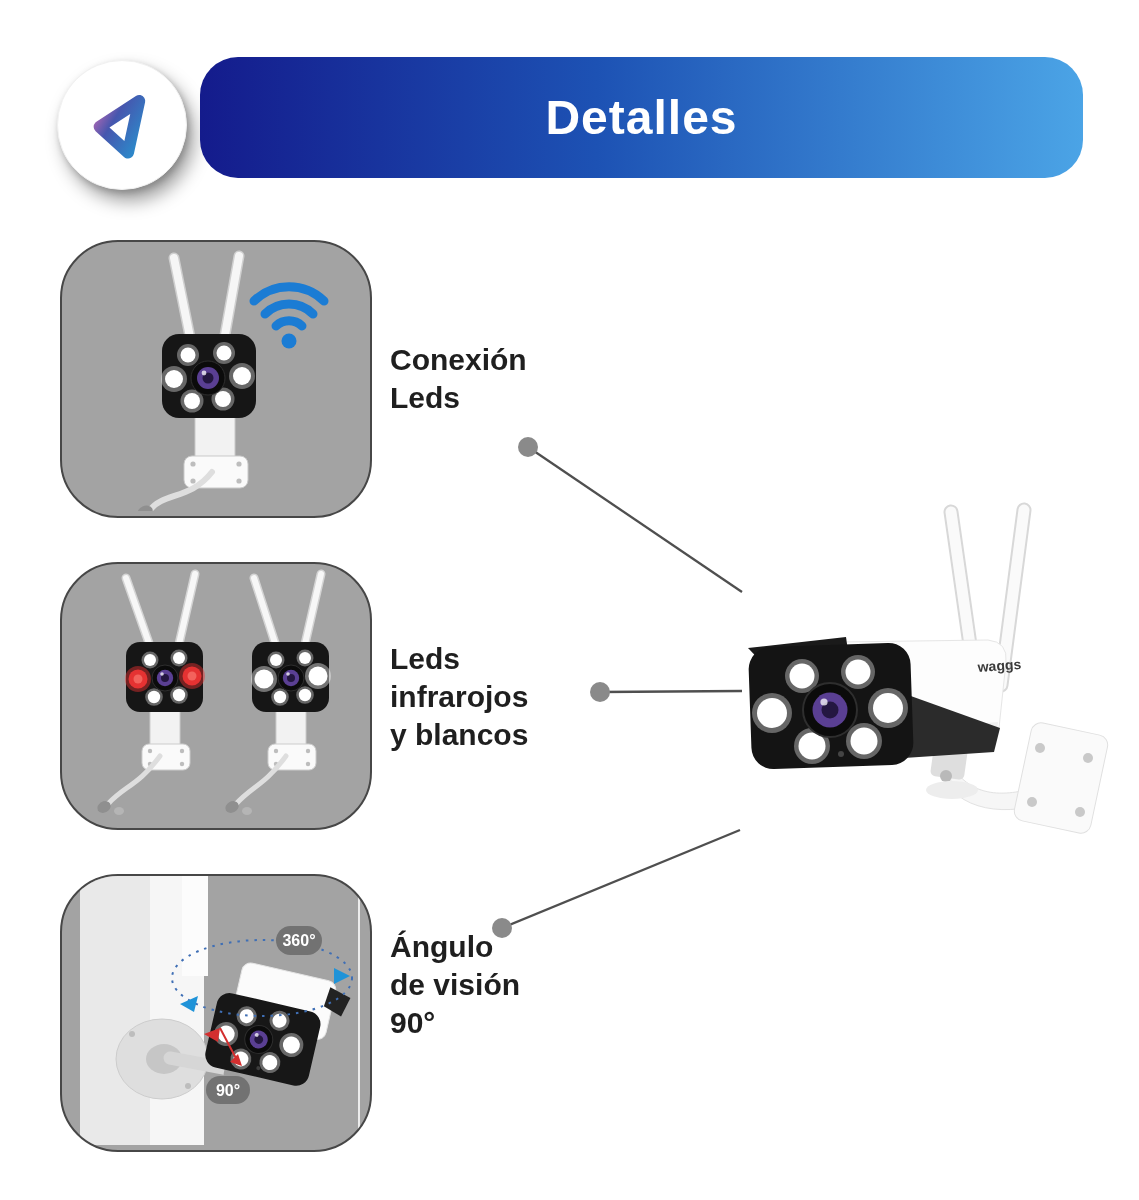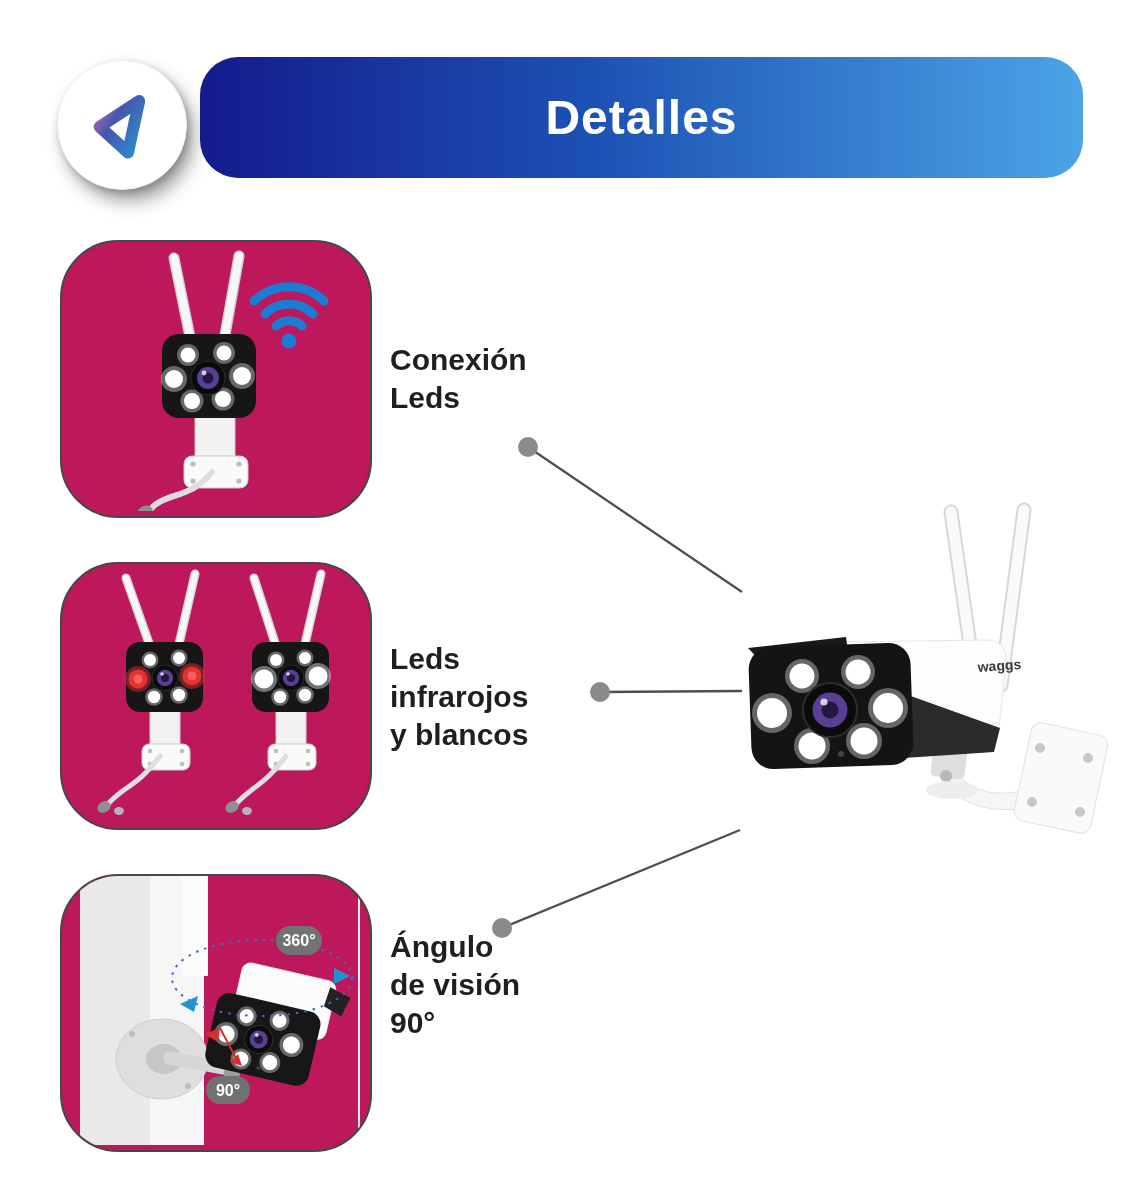--- a/index.html
+++ b/index.html
@@ -9,21 +9,21 @@
   .logo-badge{position:absolute;left:57px;top:60px;width:128px;height:128px;border-radius:50%;
               background:#ffffff;border:1px solid #f1f1f1;
               box-shadow:7px 11px 18px rgba(0,0,0,.38), 2px 3px 6px rgba(0,0,0,.18);
               display:flex;align-items:center;justify-content:center;}
   
   .header-bar{position:absolute;left:200px;top:57px;width:883px;height:121px;border-radius:38px;
               background:linear-gradient(90deg,#141b8c 0%,#1d52b4 45%,#4ba4e6 100%);
               display:flex;align-items:center;justify-content:center;}
   .header-title{color:#ffffff;font-size:48px;font-weight:700;letter-spacing:1px;}
   
-  .feature-box{position:absolute;left:60px;width:308px;background:#be185d;
+  .feature-box{position:absolute;left:60px;width:308px;background:#a3a3a3;
                border:2.5px solid #474747;border-radius:58px;overflow:hidden;}
   #box-wifi{top:240px;height:274px;}
   #box-leds{top:562px;height:264px;}
   #box-angle{top:874px;height:274px;}
   .feature-box svg{display:block;}
   
   .feature-label{position:absolute;left:390px;color:#1f1f1f;font-size:30px;font-weight:700;
                  line-height:38px;}
   #label-wifi{top:341px;}
   #label-leds{top:640px;}

